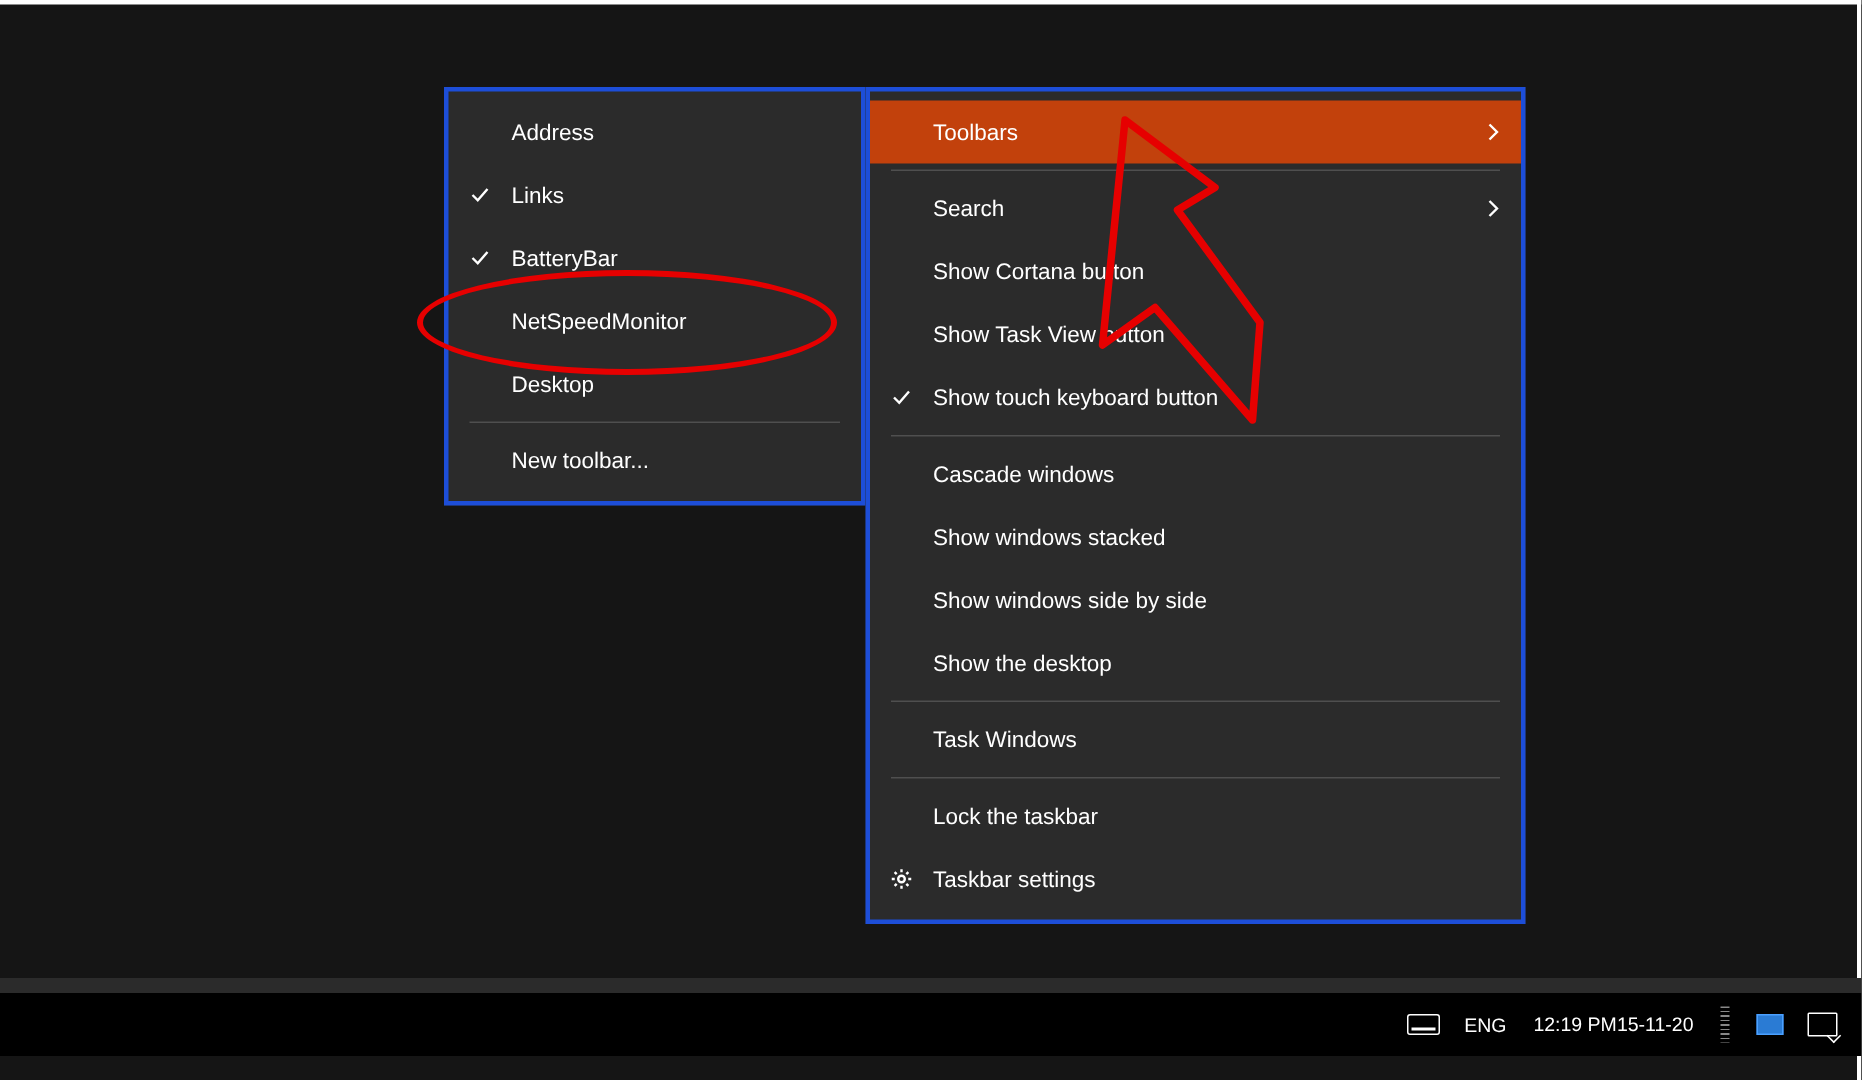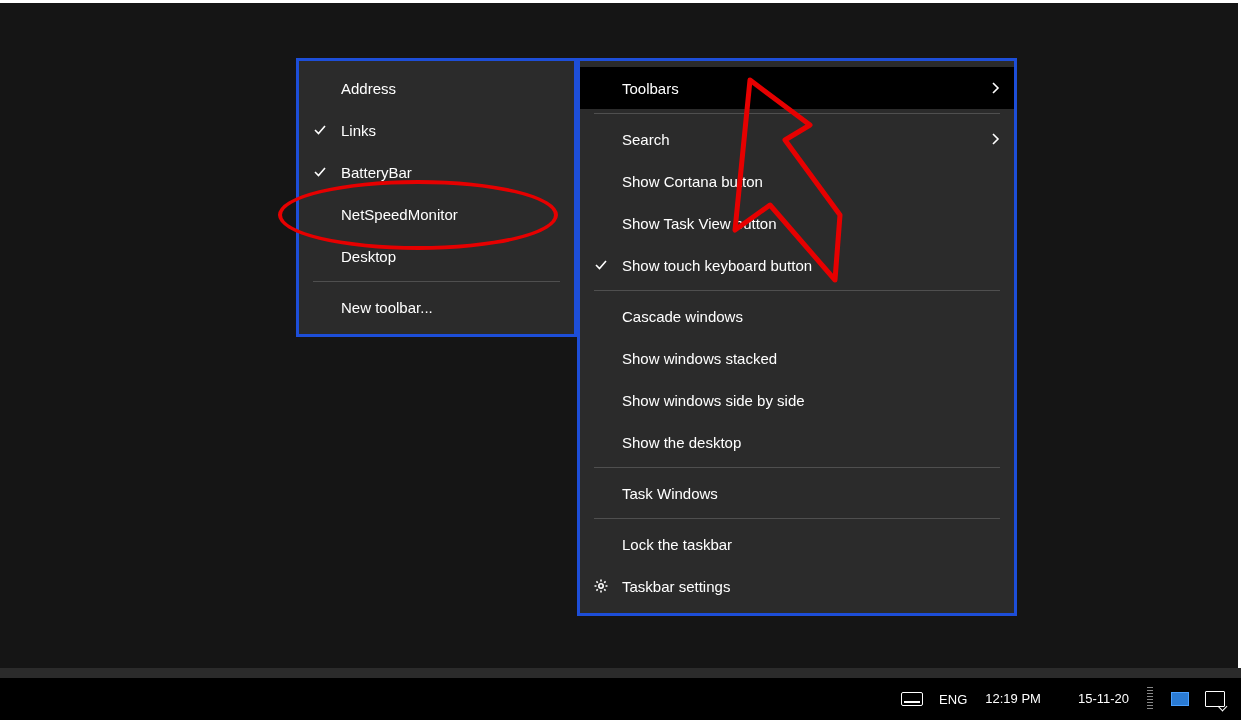--- a/index.html
+++ b/index.html
@@ -33,21 +33,21 @@
     padding: 6px 0;
   }
   .menu .item {
     display: flex;
     align-items: center;
     height: 42px;
     padding: 0 14px 0 0;
     cursor: default;
     position: relative;
   }
-  .menu .item.highlight { background: #000000; }
+  .menu .item.highlight { background: #c2410c; }
   .menu .gutter {
     width: 42px;
     display: flex;
     align-items: center;
     justify-content: center;
     flex-shrink: 0;
   }
   .menu .label {
     flex: 1 1 auto;
     white-space: nowrap;
@@ -100,21 +100,21 @@
     top: 70px;
     width: 160px;
     height: 220px;
     z-index: 50;
     pointer-events:none;
   }
 
   
   .taskbar {
     position: absolute;
-    left: 0; right: 0; bottom: 0;
+    left: 0; right: 0; bottom: 16px;
     height: 42px;
     background: #000;
     display:flex;
     align-items:center;
     justify-content:flex-end;
     padding-right: 8px;
     color:#fff;
     font-size: 13px;
   }
   .taskbar .slim-band {
@@ -125,21 +125,20 @@
   .tray-item {
     display:flex;
     align-items:center;
     justify-content:center;
     height:100%;
     padding: 0 8px;
   }
   .tray-time {
     line-height:1.15;
     padding: 0 10px;
-    gap: 37px;
   }
   .kbd-rect {
     width:22px; height:14px;
     border:1.5px solid #fff;
     border-radius:2px;
     position:relative;
   }
   .kbd-rect::after{
     content:"";
     position:absolute;

